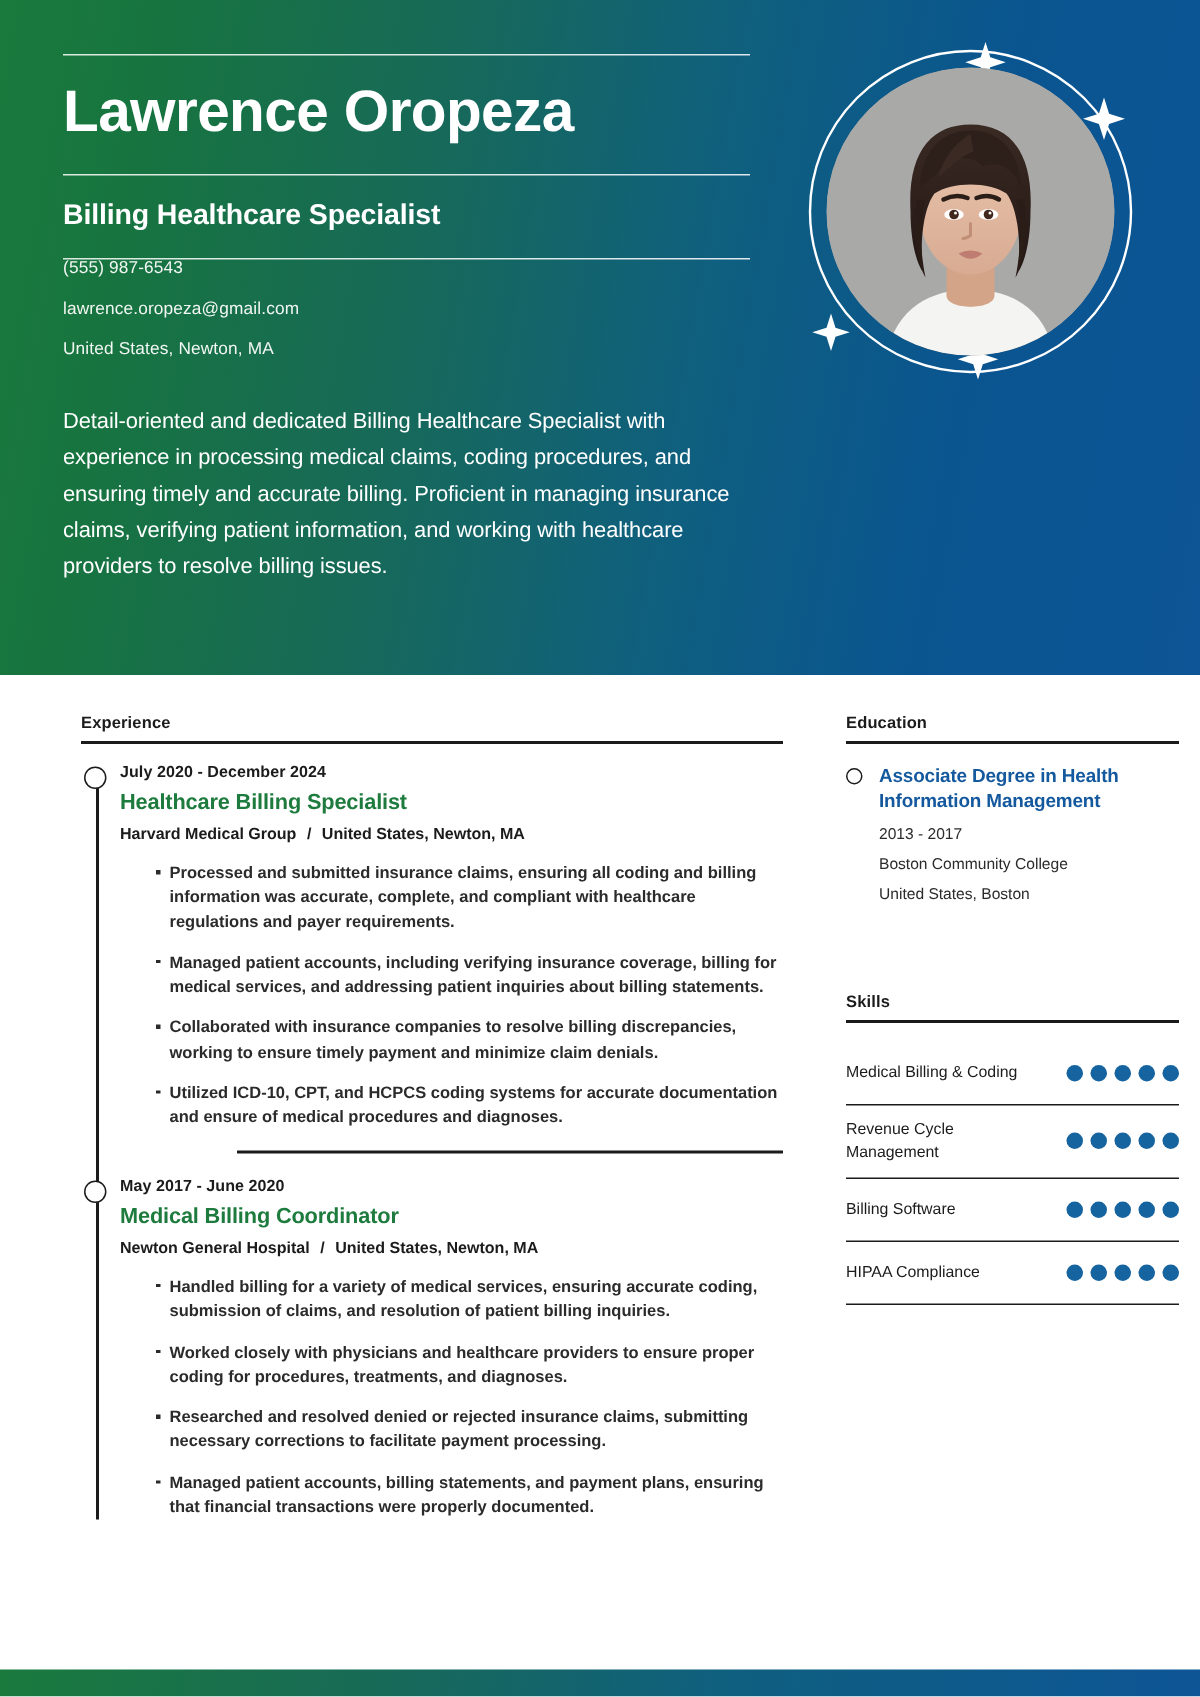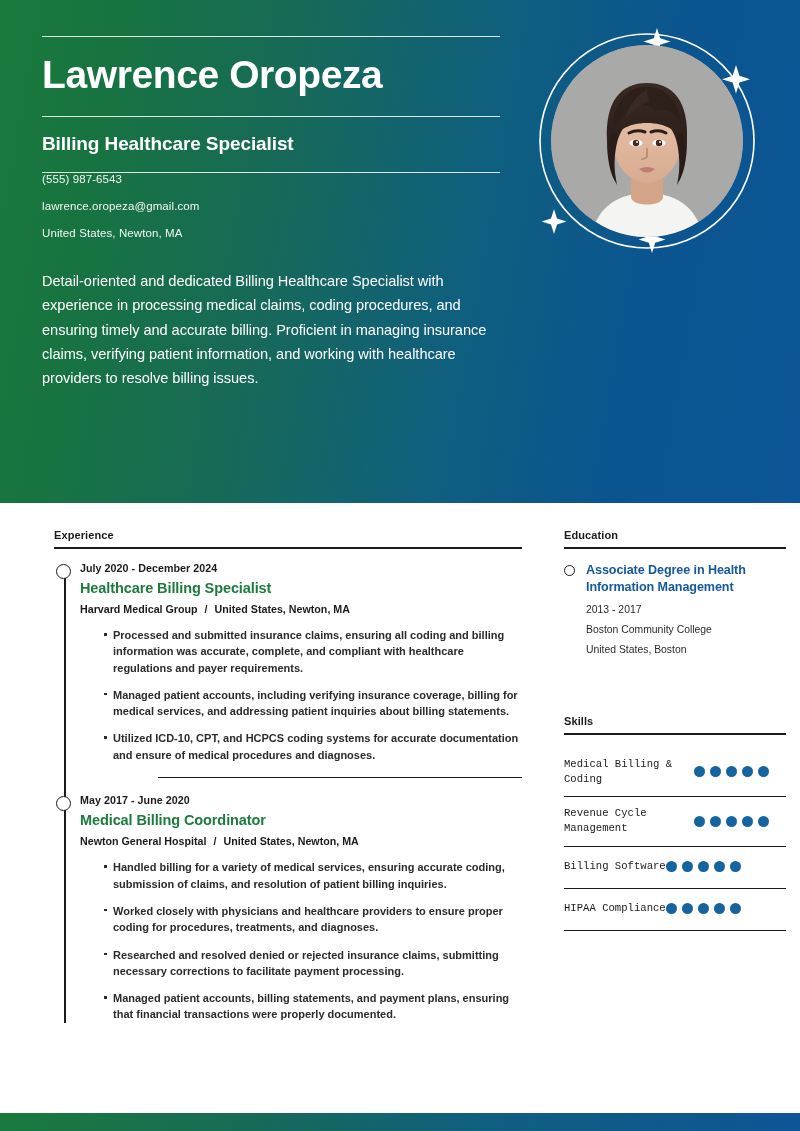--- a/index.html
+++ b/index.html
@@ -12,21 +12,21 @@
     height: 1131px;
     font-family: "Liberation Sans", sans-serif;
     color: #1b1b1b;
     position: relative;
     overflow: hidden;
   }
 
   
   .header {
     position: relative;
-    height: 503px;
+    height: 450px;
     background: linear-gradient(100deg, #1a7a3d 0%, #17743f 12%, #176a57 34%, #0f5f7f 58%, #0a5590 78%, #0d5596 100%);
     box-sizing: border-box;
     padding: 36px 40px 0 42px;
     overflow: hidden;
   }
   .header-inner {
     display: flex;
     align-items: flex-start;
     height: 100%;
   }
@@ -220,25 +220,24 @@
     font-size: 10.4px;
     color: #2b2b2b;
     margin-top: 9px;
   }
 
   
   .skills-block { margin-top: 60px; }
   .skill-row {
     display: flex;
     align-items: center;
-    justify-content: flex-start;
+    justify-content: space-between;
     padding: 9px 0 10px 0;
     border-bottom: 1.4px solid #1b1b1b;
     min-height: 22px;
-    font-family: Liberation Mono, monospace;
   }
   .skill-row:first-of-type { padding-top: 8px; }
   .skill-name {
     font-size: 10.6px;
     color: #1b1b1b;
     line-height: 1.38;
     max-width: 130px;
   }
   .dots { display: flex; gap: 5px; flex: 0 0 auto; }
   .dot {
@@ -355,20 +354,21 @@
         <div class="entry-date">July 2020 - December 2024</div>
         <div class="entry-title">Healthcare Billing Specialist</div>
         <div class="entry-org">
           <span>Harvard Medical Group</span>
           <span class="sep">/</span>
           <span>United States, Newton, MA</span>
         </div>
         <ul class="bullets">
           <li>Processed and submitted insurance claims, ensuring all coding and billing information was accurate, complete, and compliant with healthcare regulations and payer requirements.</li>
           <li>Managed patient accounts, including verifying insurance coverage, billing for medical services, and addressing patient inquiries about billing statements.</li>
+          <li>Collaborated with insurance companies to resolve billing discrepancies, working to ensure timely payment and minimize claim denials.</li>
           <li>Utilized ICD-10, CPT, and HCPCS coding systems for accurate documentation and ensure of medical procedures and diagnoses.</li>
         </ul>
       </div>
 
       <div class="entry-divider"></div>
 
       <div class="entry">
         <div class="entry-dot"></div>
         <div class="entry-date">May 2017 - June 2020</div>
         <div class="entry-title">Medical Billing Coordinator</div>

